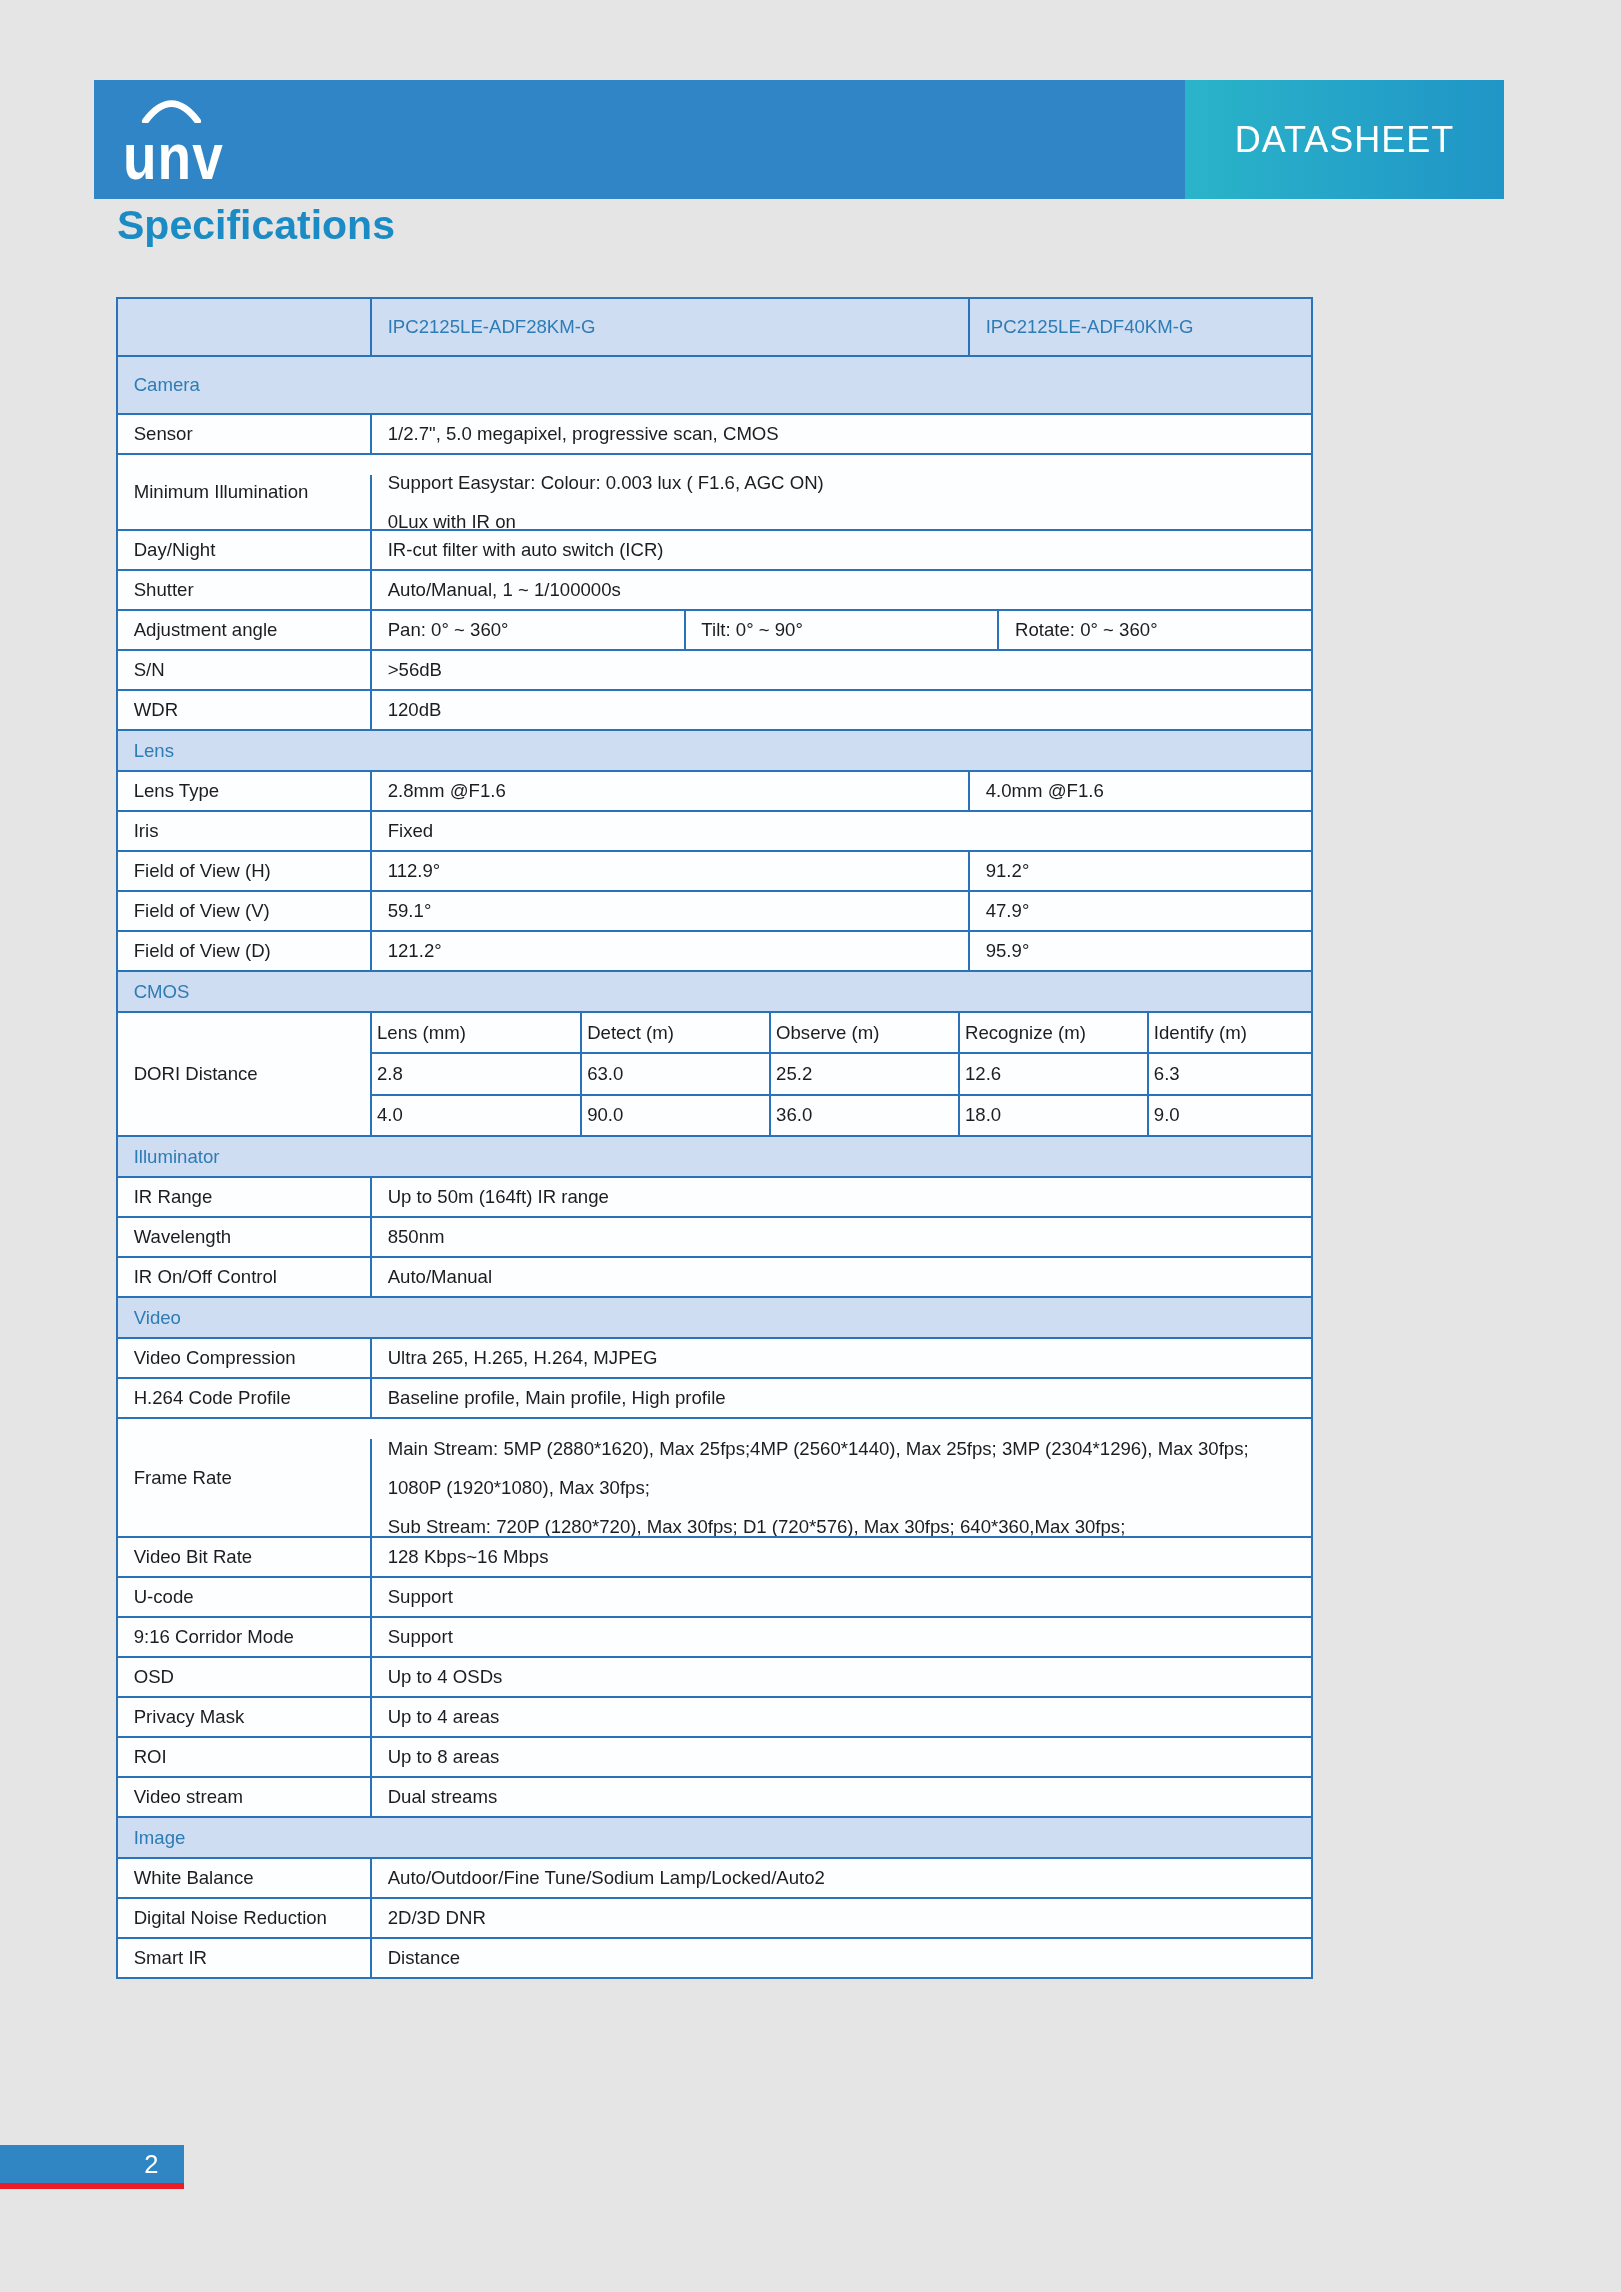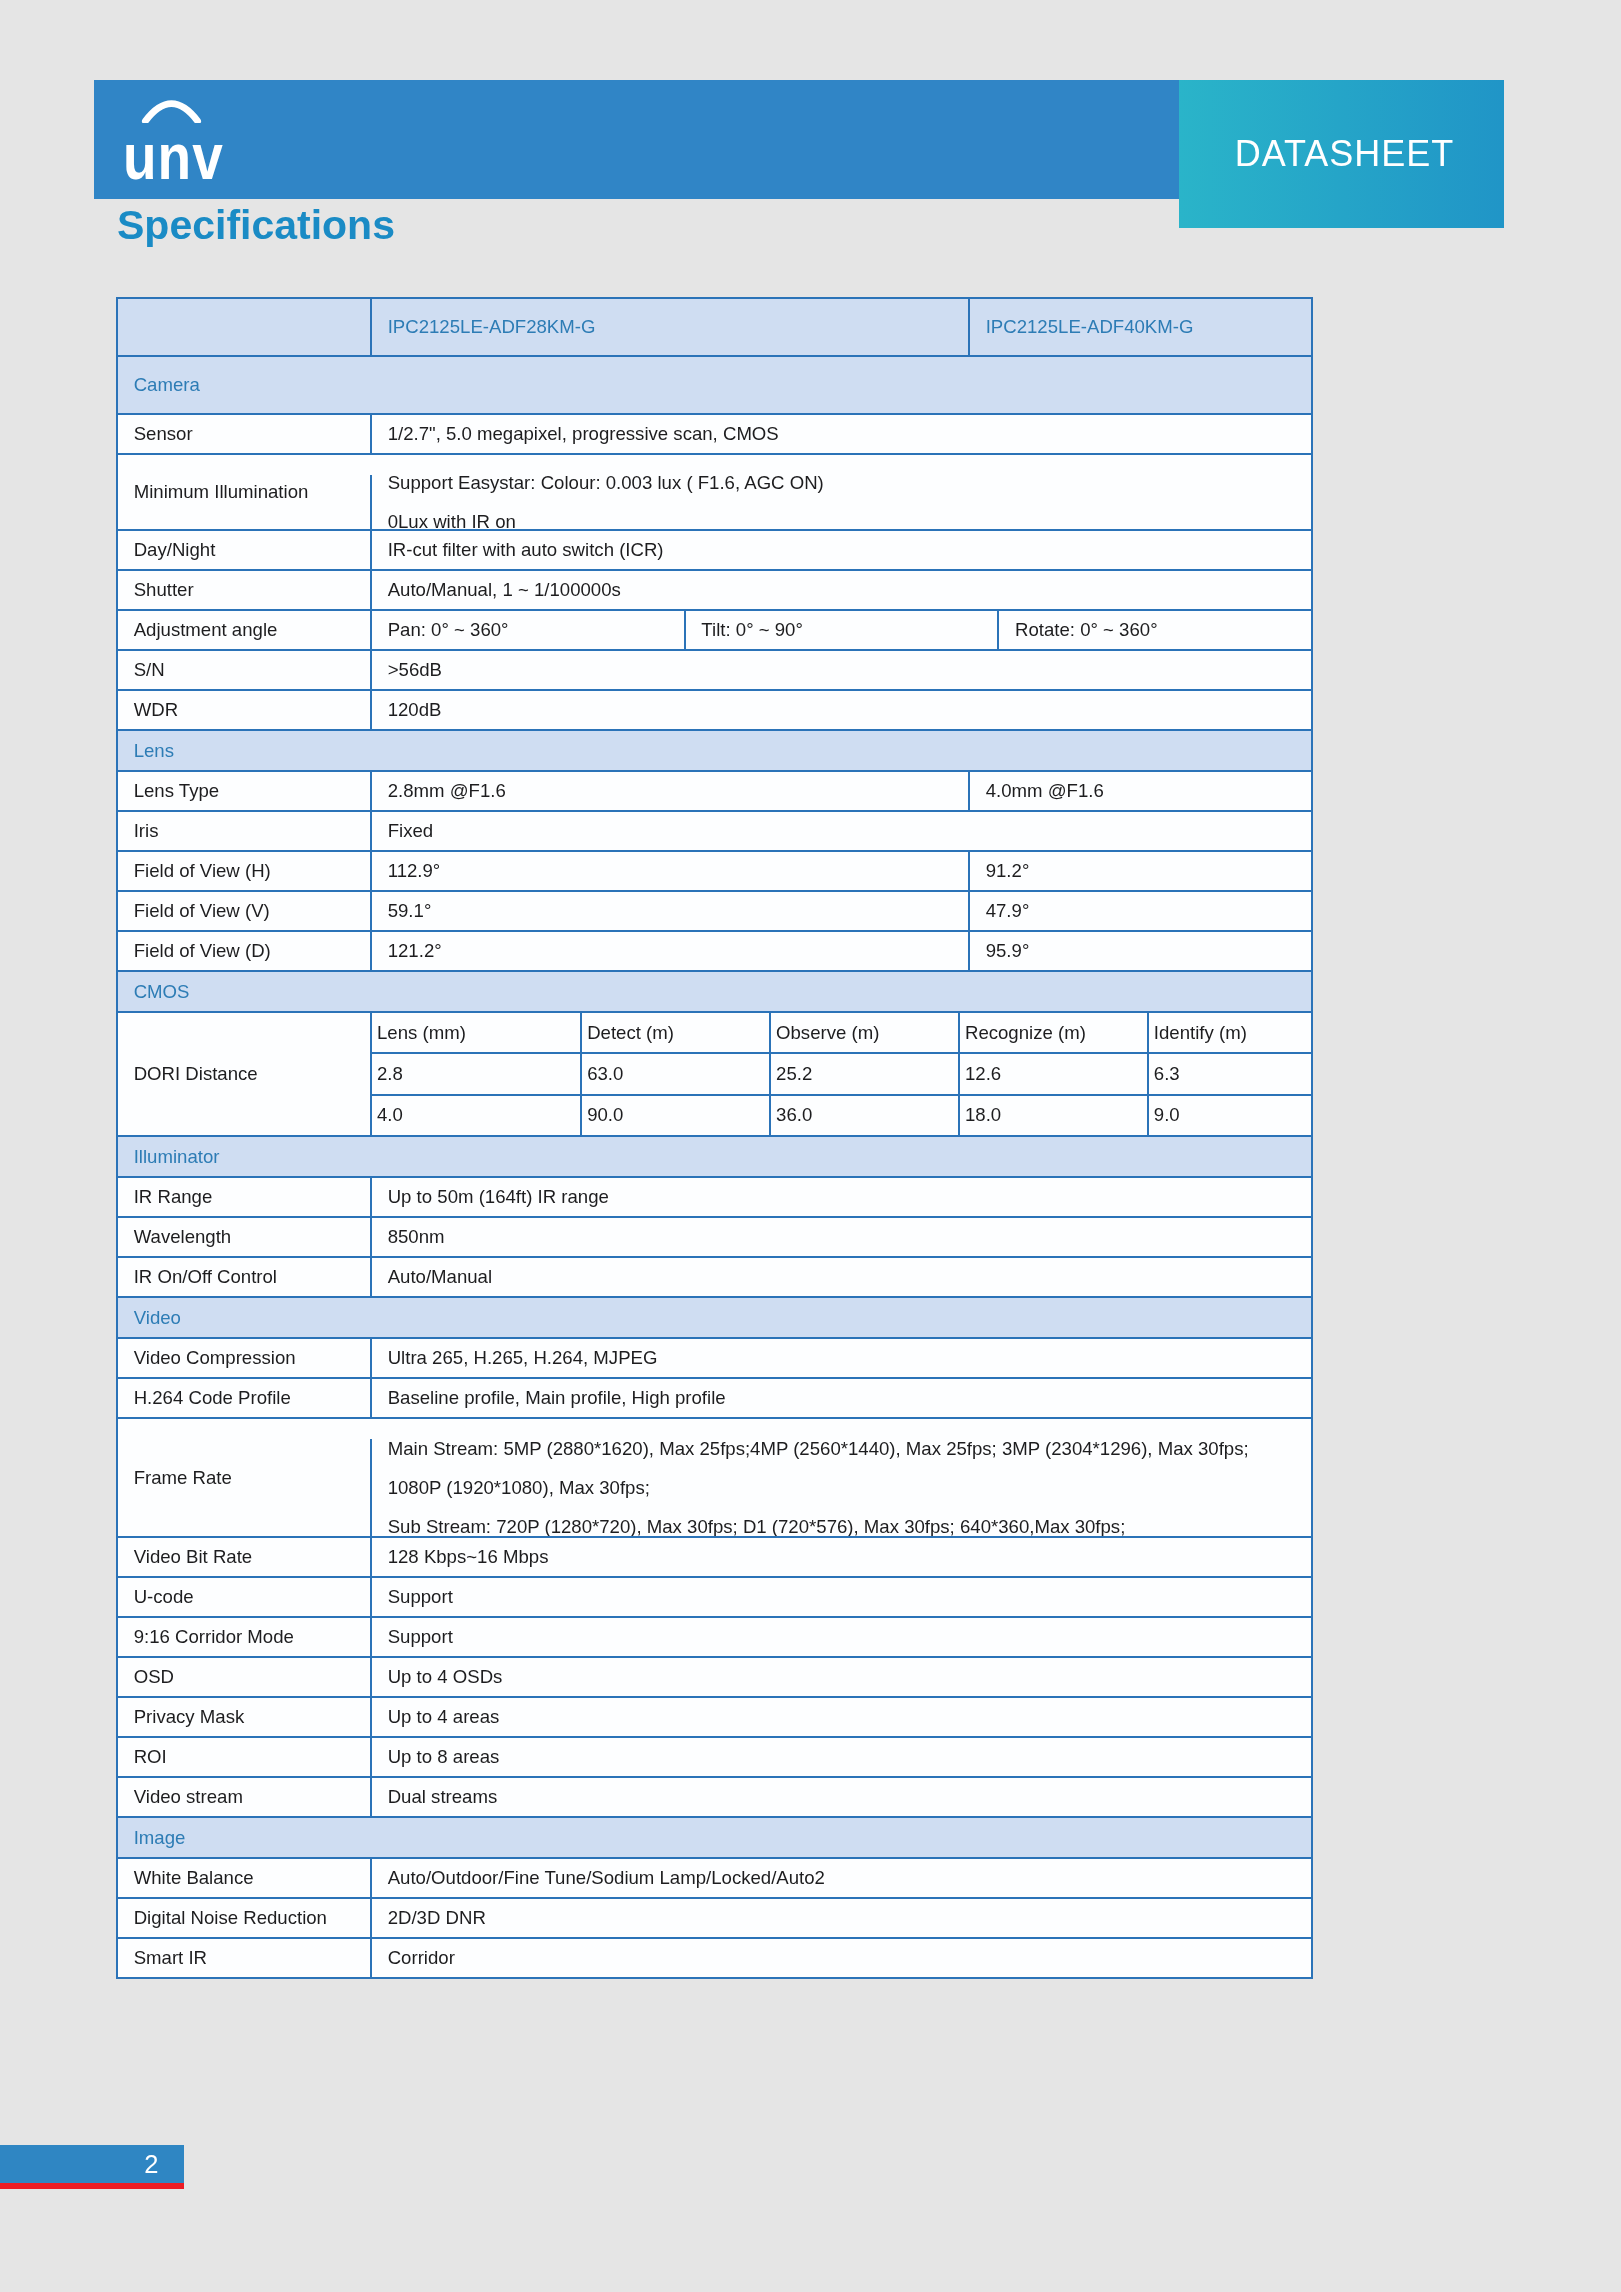--- a/index.html
+++ b/index.html
@@ -5,23 +5,23 @@
   html,body{margin:0;padding:0;background:#fff;}
   .page{position:relative;width:1621px;height:2293px;background:#e5e5e5;
         font-family:"Liberation Sans",sans-serif;overflow:hidden;}
 
   
   .banner{position:absolute;left:94px;top:80px;width:1410px;height:119px;background:#3085c6;}
   .logo{position:absolute;left:29px;top:11.8px;width:118px;height:98px;color:#fff;}
   .logo-arc{position:absolute;left:15.7px;top:2px;}
   .logo-text{position:absolute;left:0;bottom:0;font-size:55px;font-weight:700;
              letter-spacing:1px;line-height:1;transform:scaleY(1.18);transform-origin:bottom left;}
-  .ds-box{position:absolute;right:0;top:0;width:319px;height:148px;
+  .ds-box{position:absolute;right:0;top:0;width:319px;height:119px;
           background:linear-gradient(90deg,#2ab4c9 0%,#2095c7 100%);
-          display:flex;align-items:center;justify-content:center;padding-left:6px;}
+          display:flex;align-items:center;justify-content:center;}
   .ds-text{color:#ffffff;font-size:36px;font-weight:400;letter-spacing:1px;}
 
   
   .title{position:absolute;left:117px;top:202px;font-size:41px;font-weight:700;color:#1a8bc5;}
 
   
   .spec{position:absolute;left:116px;top:297px;width:1197px;box-sizing:border-box;
         border:2.9px solid #2b73b8;background:#fff;}
   .r{display:flex;border-top:2px solid #2b73b8;background:#fdfeff;box-sizing:border-box;}
   .r:first-child{border-top:none;}
@@ -278,21 +278,21 @@
       <div class="c vfull">Auto/Outdoor/Fine Tune/Sodium Lamp/Locked/Auto2</div>
     </div>
 
     <div class="r h41">
       <div class="c lbl">Digital Noise Reduction</div>
       <div class="c vfull">2D/3D DNR</div>
     </div>
 
     <div class="r h41">
       <div class="c lbl">Smart IR</div>
-      <div class="c vfull">Corridor</div>
+      <div class="c vfull">Distance</div>
     </div>
 
   </div>
 
   <div class="pgbox">
     <span>2</span>
   </div>
   <div class="redbar"></div>
 
 </div>

